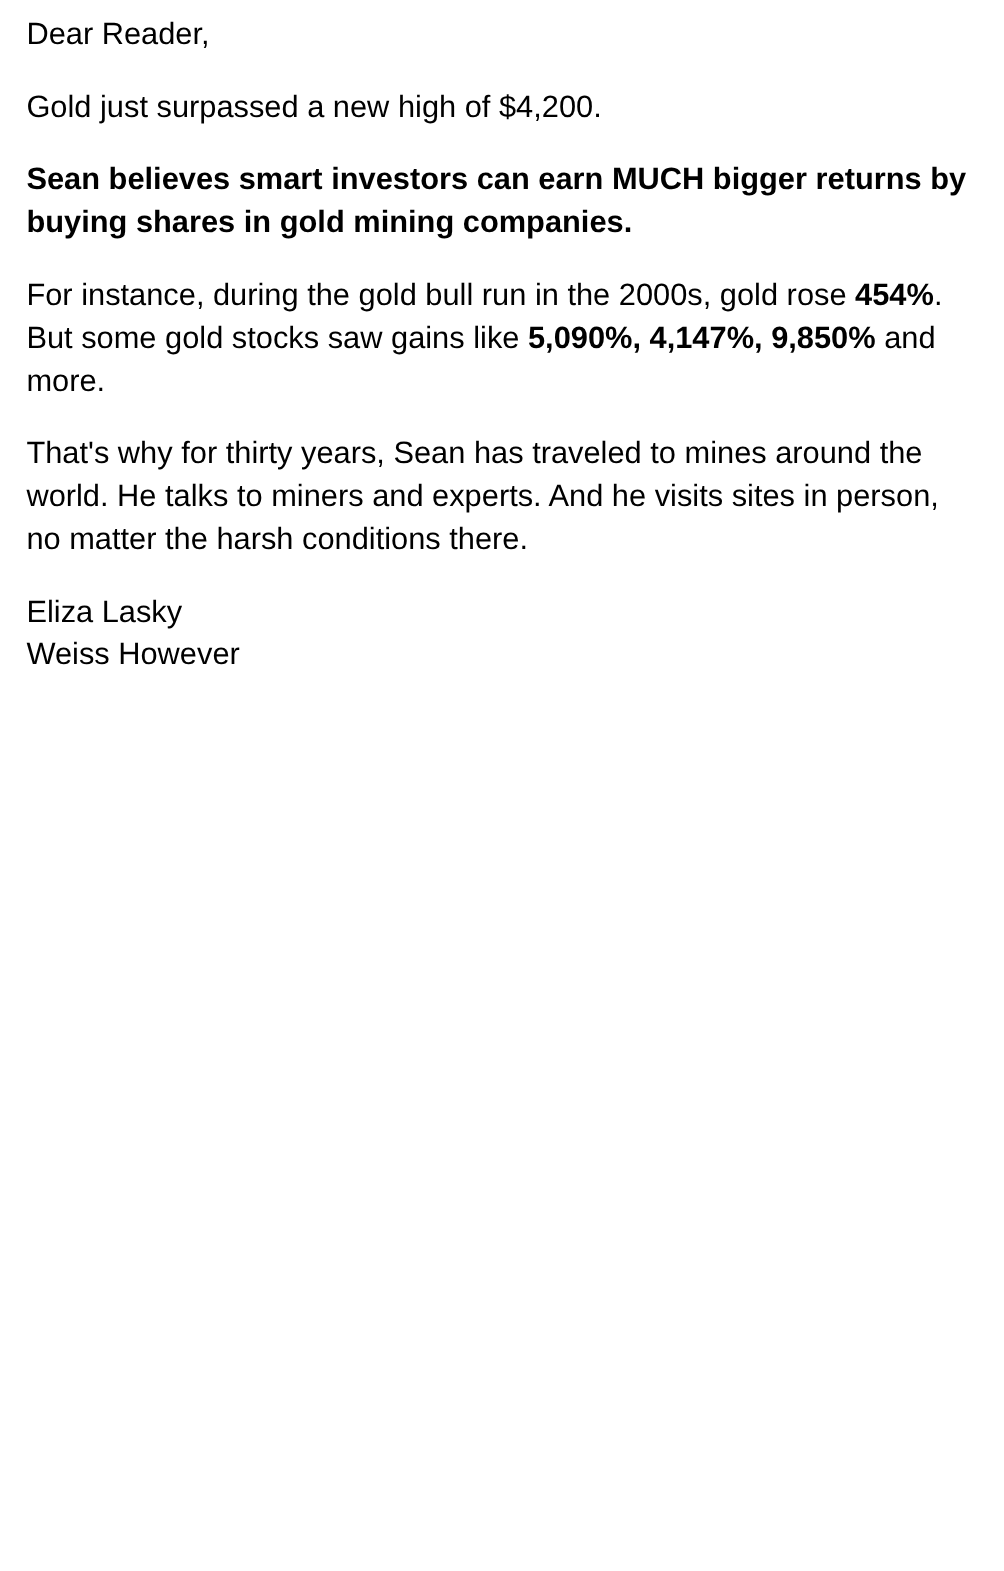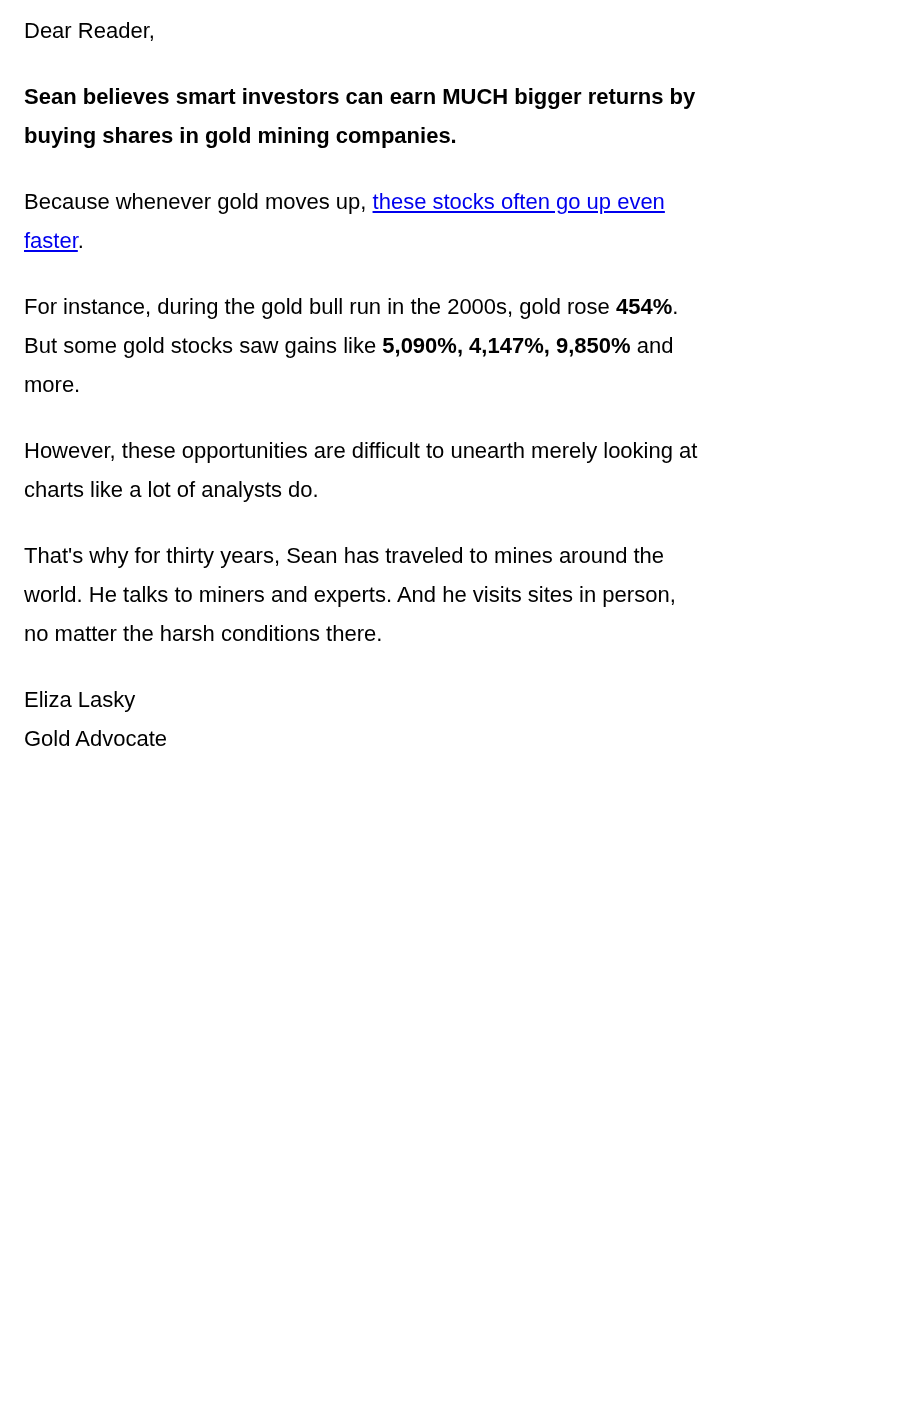--- a/index.html
+++ b/index.html
@@ -16,47 +16,44 @@
   body {
     width: 913px;
     height: 1428px;
     overflow: hidden;
     font-family: "Liberation Sans", "DejaVu Sans", sans-serif;
   }
   .email-body {
     width: 913px;
     padding: 11px 18px 0 24px;
     color: var(--text-color);
-    font-size: 22px;
+    font-size: 28px;
     line-height: 39px;
   }
   .email-body p {
     margin: 0 0 27px 0;
     
     white-space: pre-line;
   }
   .bold { font-weight: 700; }
   a.link {
     color: var(--link-color);
     text-decoration: underline;
     cursor: pointer;
   }
 </style>
 </head>
 <body>
 
 <div class="email-body" id="email-root">
     <p><span>Dear Reader,</span></p>
+    <p><span>Gold just surpassed a new high of $4,200.</span></p>
     <p><span class="bold">Sean believes smart investors can earn MUCH bigger returns by
 buying shares in gold mining companies.</span></p>
-    <p><span>Because whenever gold moves up, </span><a class="link" href="#">these stocks often go up even
-faster</a><span>.</span></p>
     <p><span>For instance, during the gold bull run in the 2000s, gold rose </span><span class="bold">454%</span><span>.
 But some gold stocks saw gains like </span><span class="bold">5,090%, 4,147%, 9,850%</span><span> and
 more.</span></p>
-    <p><span>However, these opportunities are difficult to unearth merely looking at
-charts like a lot of analysts do.</span></p>
     <p><span>That's why for thirty years, Sean has traveled to mines around the
 world. He talks to miners and experts. And he visits sites in person,
 no matter the harsh conditions there.</span></p>
     <p><span>Eliza Lasky
-Gold Advocate</span></p>
+Weiss However</span></p>
   </div>
 
 </body></html>

